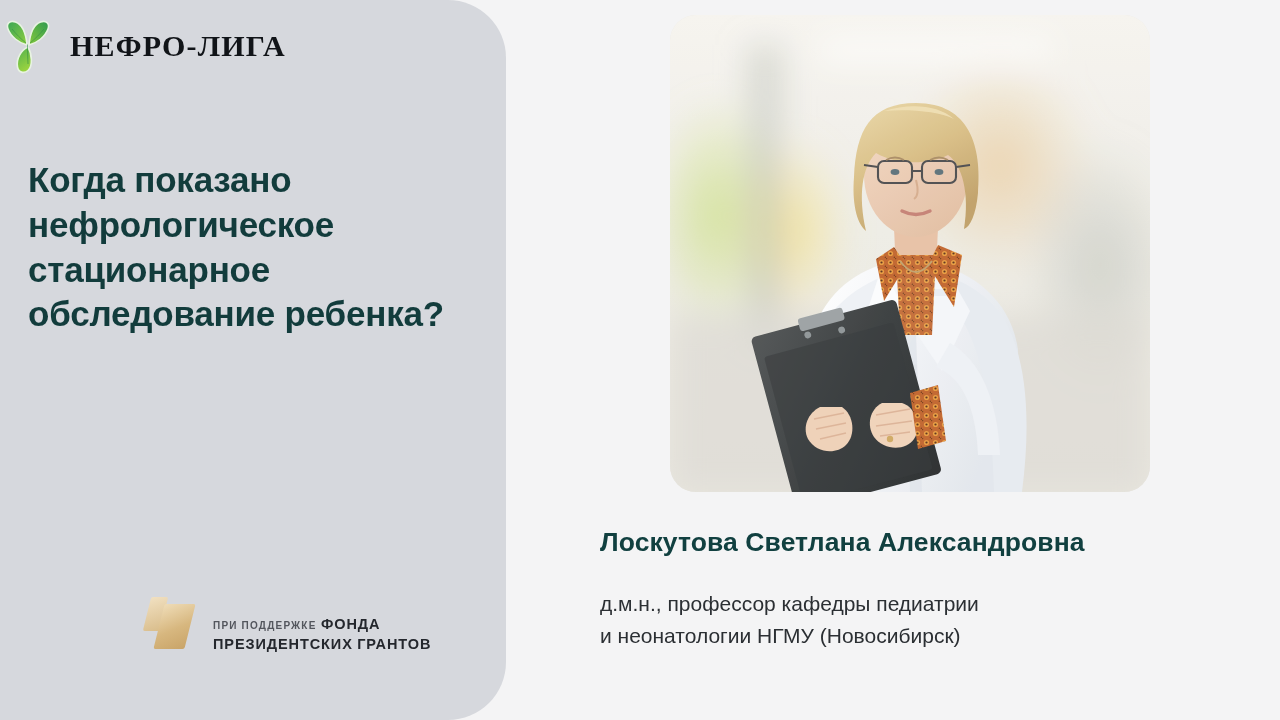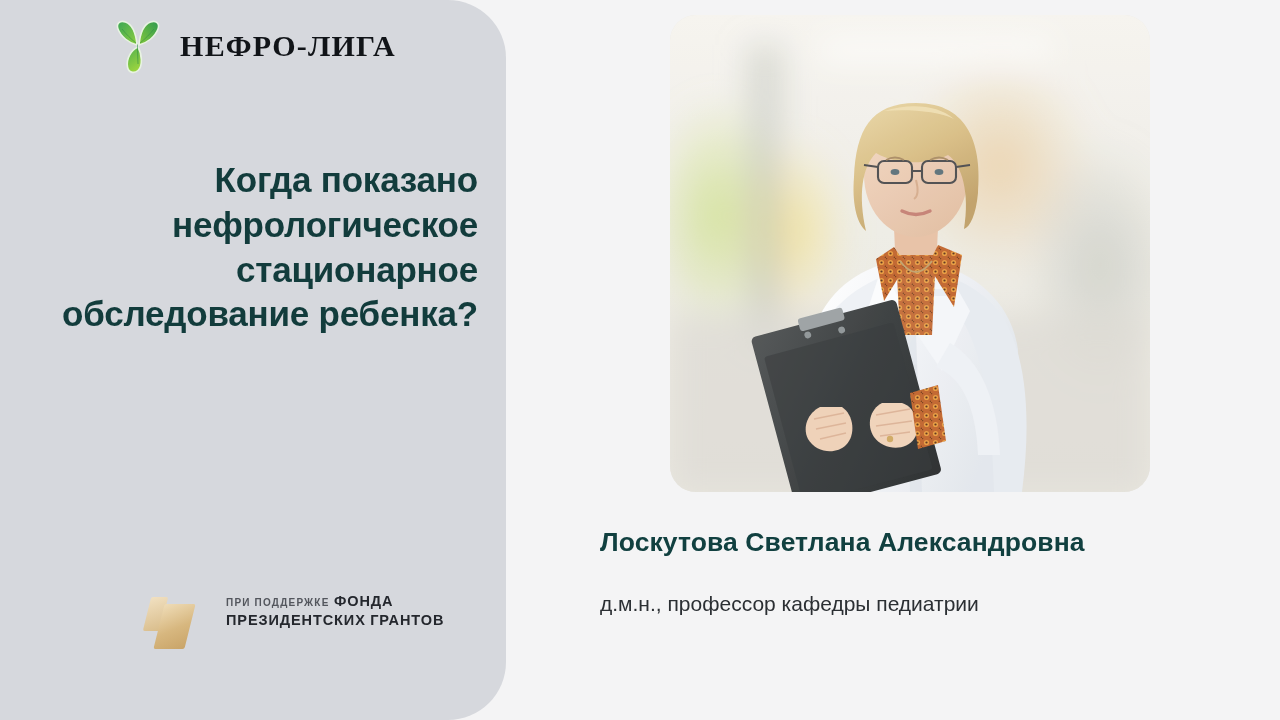--- a/index.html
+++ b/index.html
@@ -33,21 +33,21 @@
     box-sizing: border-box;
   }
 
   
   .brand {
     position: absolute;
     left: 0;
     top: 14px;
     width: 506px;
     display: flex;
-    flex-direction: column;
+    flex-direction: row;
     align-items: center;
   }
   .brand-top {
     display: flex;
     align-items: center;
     gap: 10px;
     margin-left: -4px;
   }
   .brand-mark {
     width: 64px;
@@ -74,36 +74,36 @@
     line-height: 1.52;
     color: #1b1d22;
   }
 
   
   .headline {
     position: absolute;
     left: 28px;
     top: 158px;
     width: 450px;
-    text-align: right;
+    text-align: left;
     color: #123c3c;
     font-size: 35px;
     font-weight: bold;
     line-height: 1.28;
     letter-spacing: -0.2px;
   }
 
   
   .grants {
     position: absolute;
     left: 145px;
     top: 592px;
     display: flex;
-    align-items: flex-start;
-    gap: 25px;
+    align-items: flex-end;
+    gap: 12px;
   }
   .grants-mark {
     width: 56px;
     height: 62px;
     position: relative;
     flex: 0 0 56px;
   }
   .grants-mark .gm-a,
   .grants-mark .gm-b {
     position: absolute;
@@ -377,15 +377,16 @@
         <path d="M266 352 C292 362 306 392 308 440 L330 440 C328 386 310 344 280 328 Z" fill="#eef1f5"></path>
       </g>
 
       <rect width="480" height="477" fill="#ffffff" opacity="0.05"></rect>
     </svg>
   </div>
 
   <div class="speaker-name">Лоскутова Светлана Александровна</div>
   <div class="speaker-role">
     <span>д.м.н., профессор кафедры педиатрии</span>
+    <span>и неонатологии НГМУ (Новосибирск)</span>
   </div>
 
 </div>
 
 </body></html>

